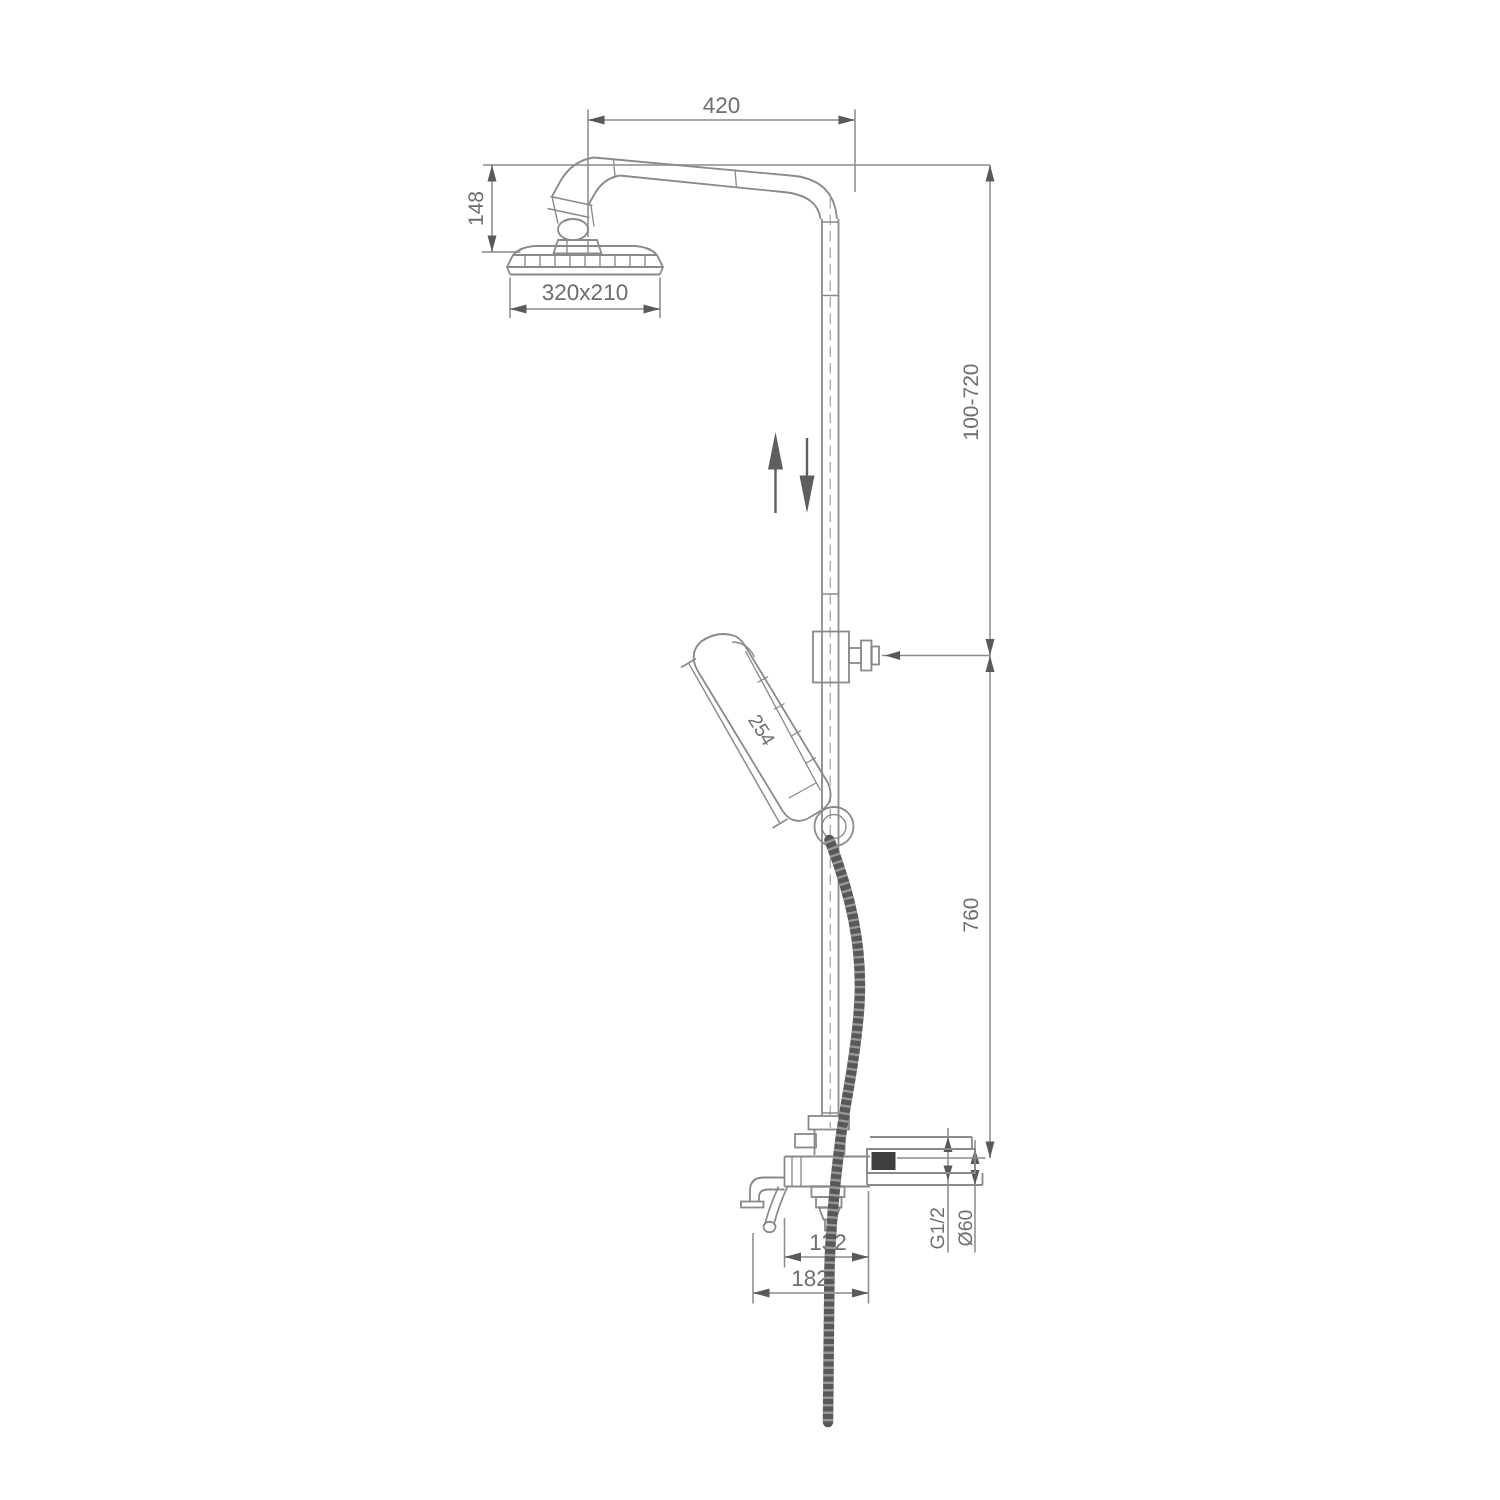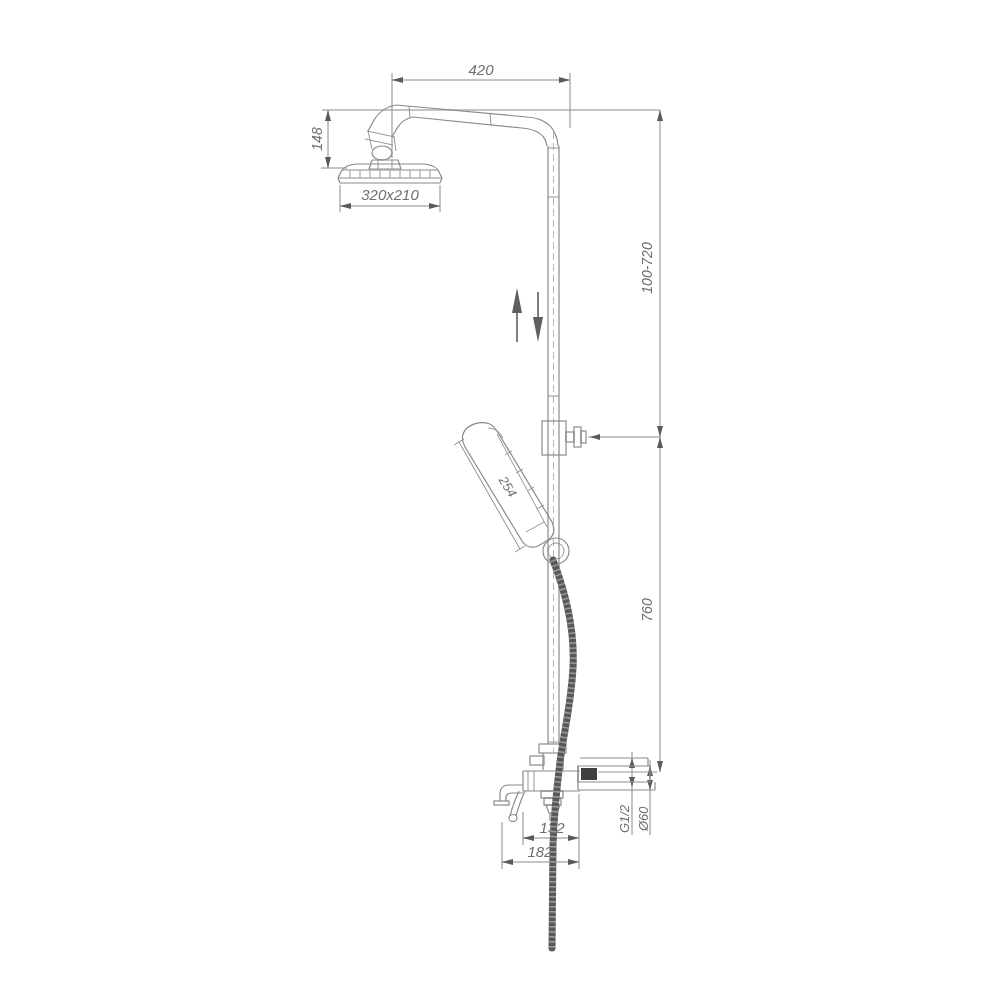--- a/index.html
+++ b/index.html
@@ -4,21 +4,21 @@
 <style>
   :root{
     --line:#8a8a8a; --text:#6f6f6f; --hose:#585858;
     --dark_fill:#3f3f3f; --arrow:#5a5a5a; --background:#ffffff;
   }
   html,body{margin:0;padding:0;}
   body{
     width:1000px;height:1000px;background:var(--background);
     font-family:"Liberation Sans",sans-serif;overflow:hidden;
   }
-  .stage{position:relative;width:844px;height:1000px;background:var(--background);font-style:italic;}
+  .stage{position:relative;width:844px;height:1000px;background:var(--background);}
   svg{position:absolute;left:0;top:0;}
   .ln{stroke:var(--line);stroke-width:1;fill:none;}
   .fix{stroke:var(--line);stroke-width:1.2;fill:none;}
   .fixthin{stroke:var(--line);stroke-width:0.9;fill:none;}
   .ar{fill:var(--arrow);stroke:none;}
   .cl{stroke:#a2a2a2;stroke-width:0.8;fill:none;stroke-dasharray:7 4;}
   text{fill:var(--text);}
   .t15{font-size:15px;}
   .t14{font-size:14px;}
   .t13{font-size:13px;}

